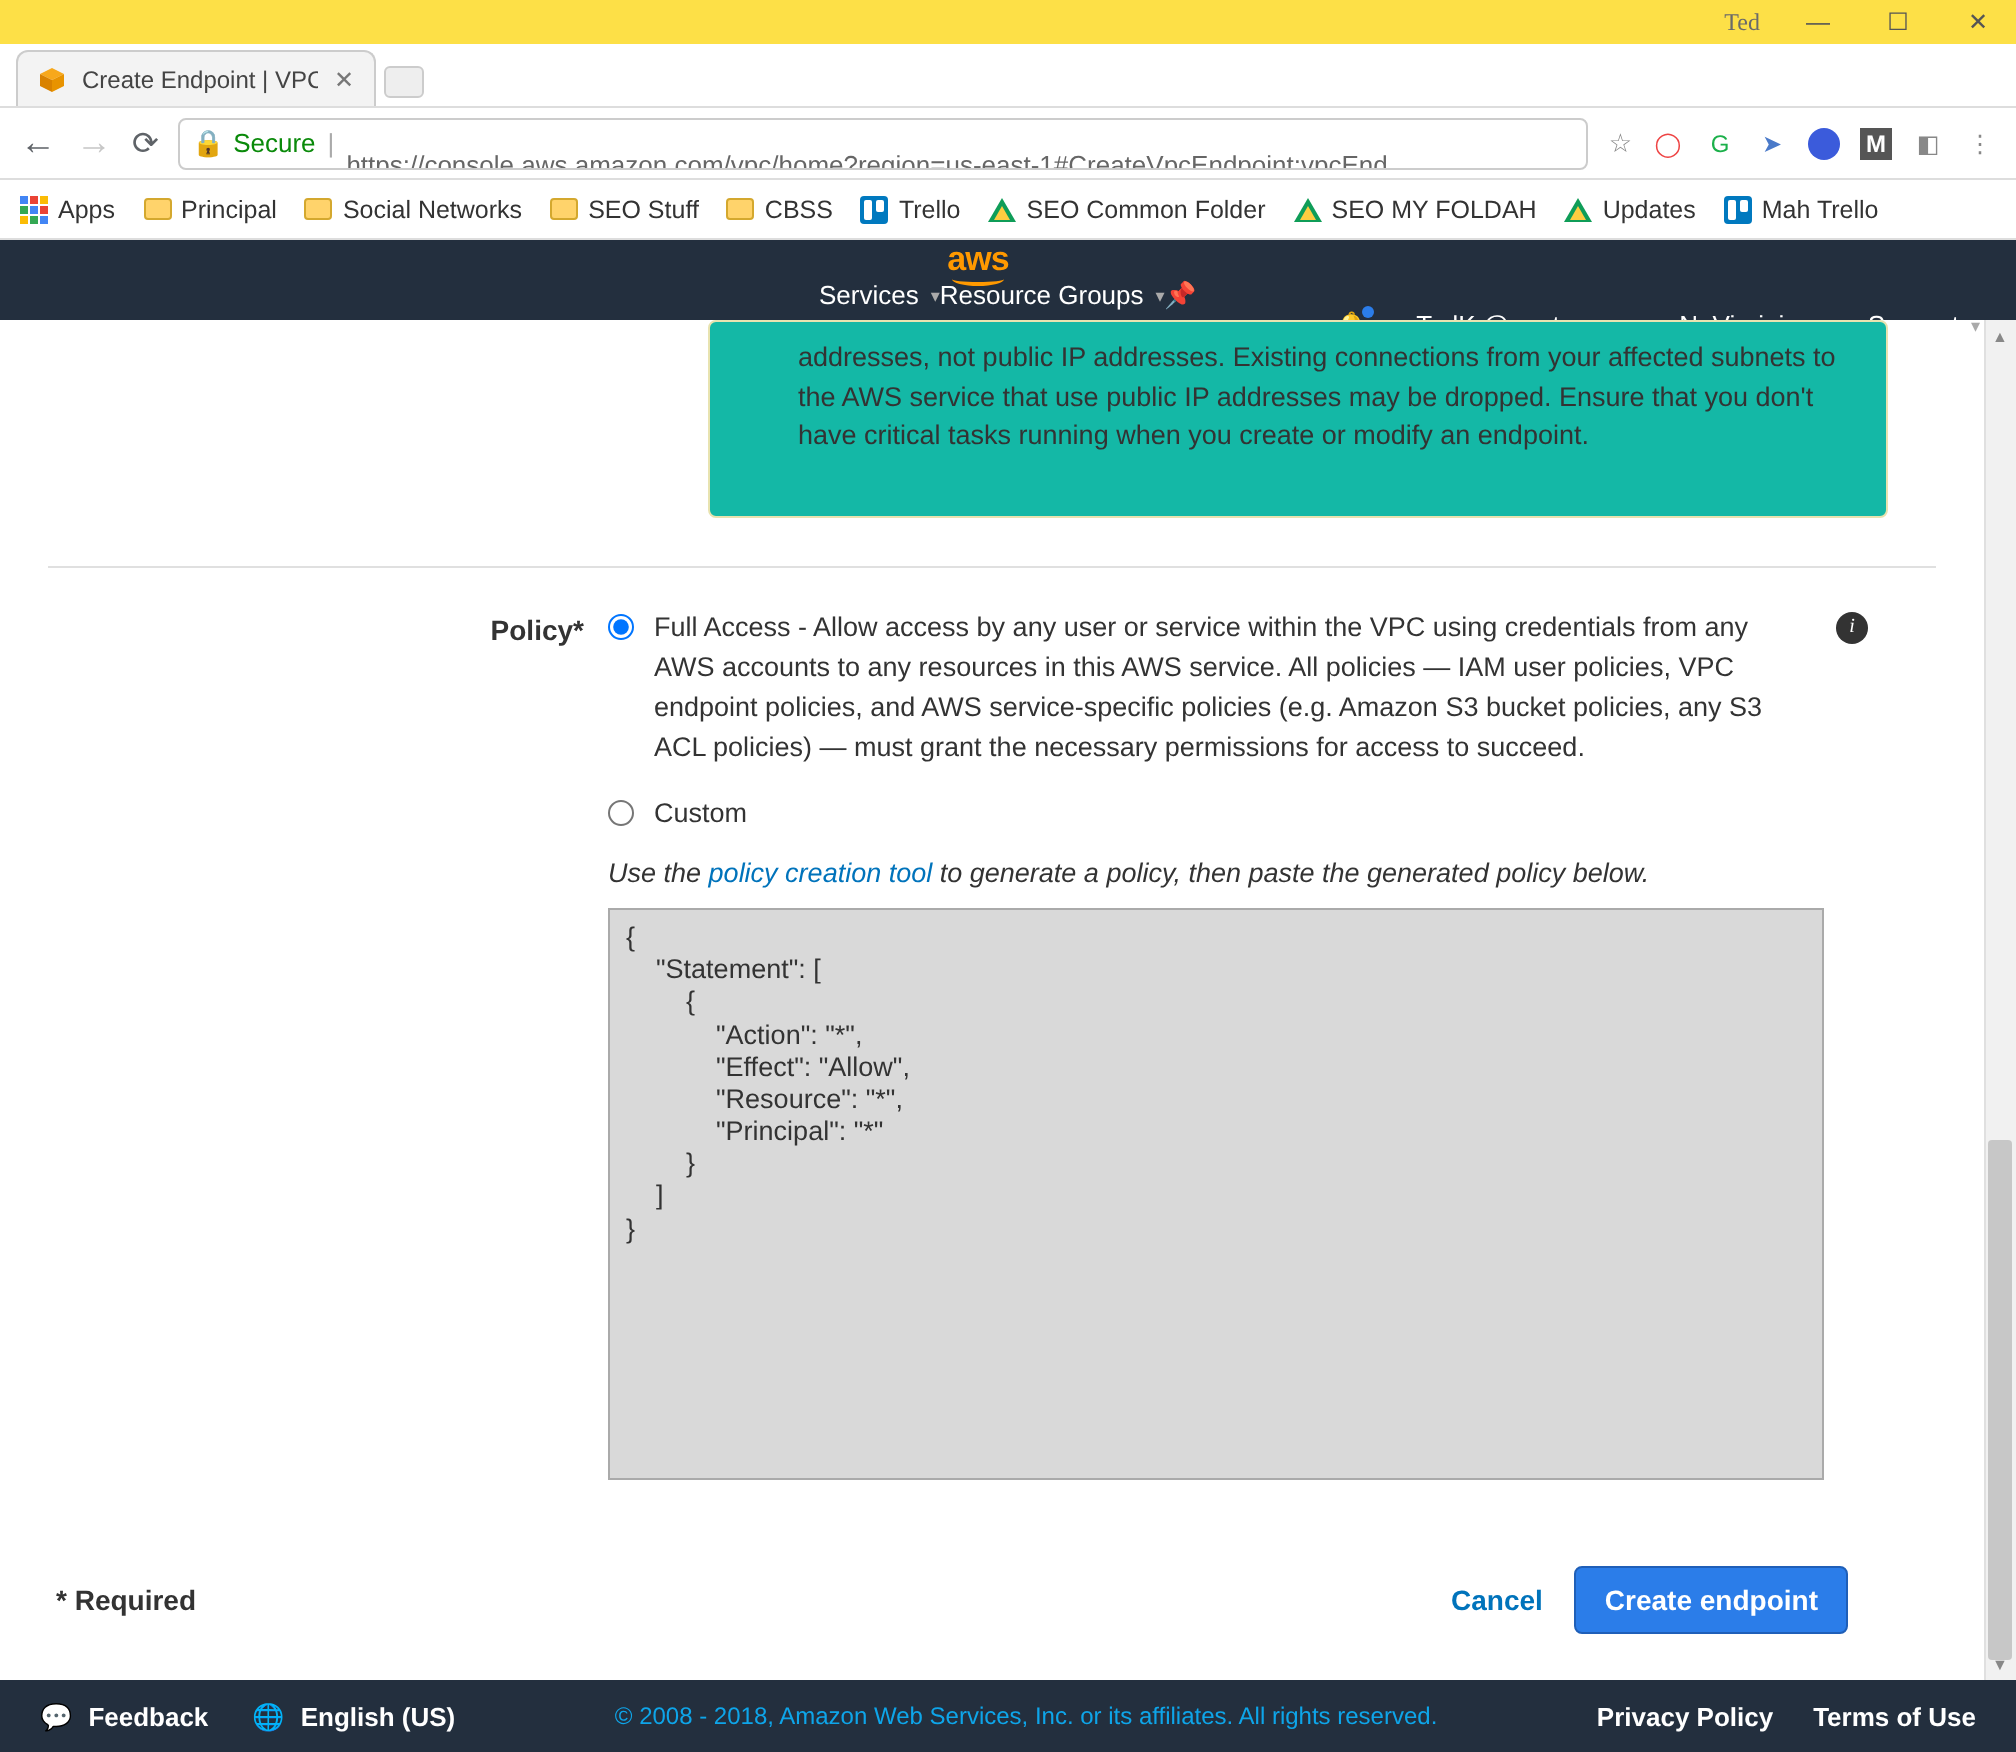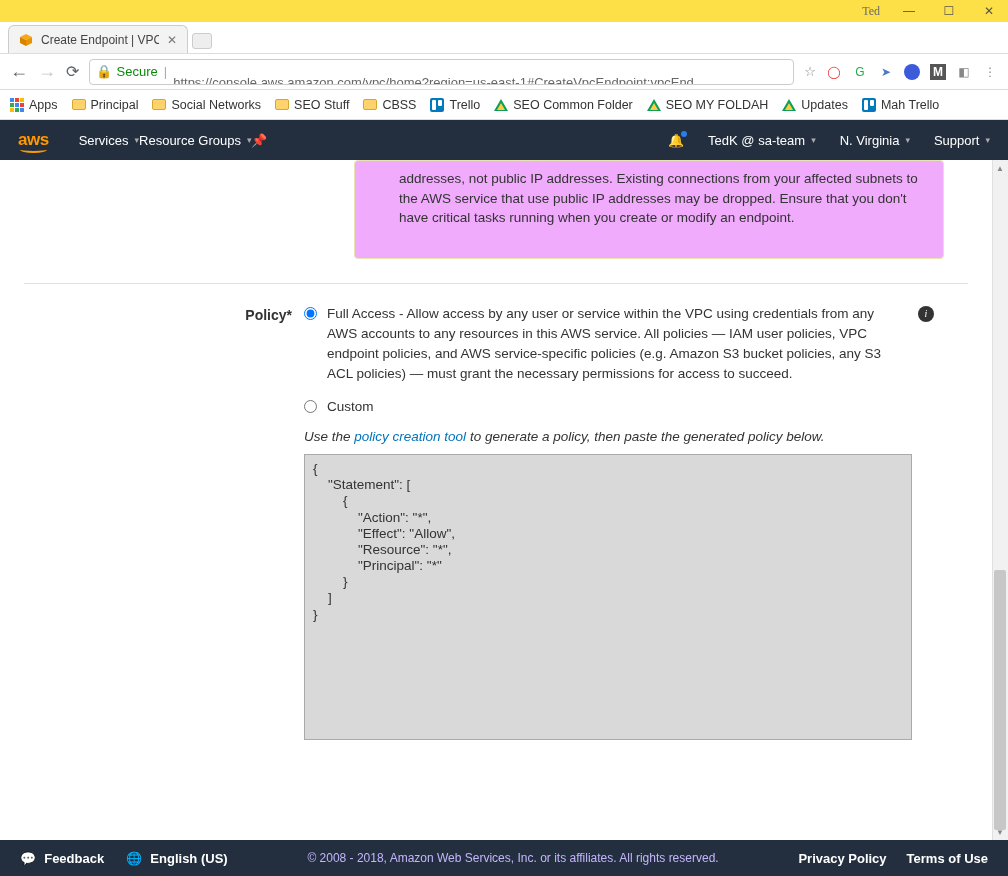--- a/index.html
+++ b/index.html
@@ -35,41 +35,41 @@
   .bm-item { display: flex; align-items: center; gap: 5px; cursor: pointer; }
   .bm-folder { width: 14px; height: 11px; background: #ffd36b; border: 1px solid #d4a82e; border-radius: 2px; }
   .apps-ico { display: flex; flex-wrap: wrap; width: 14px; height: 14px; gap: 1px; }
   .apps-ico span { width: 4px; height: 4px; background: #4285f4; }
   .apps-ico span:nth-child(2){background:#ea4335;} .apps-ico span:nth-child(3){background:#fbbc05;}
   .apps-ico span:nth-child(4){background:#34a853;} .apps-ico span:nth-child(5){background:#4285f4;}
   .apps-ico span:nth-child(6){background:#ea4335;} .apps-ico span:nth-child(7){background:#fbbc05;}
   .apps-ico span:nth-child(8){background:#34a853;} .apps-ico span:nth-child(9){background:#4285f4;}
 
   
-  .aws-header { height: 40px; background: #232f3e; display: flex; align-items: center; padding: 0 18px; color: #fff; font-size: 13px; }
+  .aws-header { height: 40px; background: #232f3e; display: flex; align-items: center; padding: 0 18px; color: #fff; font-size: 13px; flex-direction: column; }
   .aws-logo { color: #ff9900; font-weight: bold; font-size: 17px; margin-right: 30px; letter-spacing: -0.5px; position: relative; }
   .aws-logo::after { content: ''; position: absolute; left: 2px; right: 2px; bottom: -3px; height: 5px; border-bottom: 2px solid #ff9900; border-radius: 0 0 50% 50%; }
   .aws-nav { display: flex; align-items: center; }
   .aws-menu { display: flex; align-items: center; gap: 6px; cursor: pointer; }
   .aws-caret { font-size: 9px; color: #aaa; }
   .pin-icon { color: #aaa; }
   .aws-right { margin-left: auto; display: flex; align-items: center; gap: 24px; }
   .bell-wrap { position: relative; }
   .bell-dot { width: 6px; height: 6px; background: #2b7de9; border-radius: 50%; position: absolute; top: -2px; right: -3px; }
 
   
   .content-viewport { position: absolute; top: 160px; left: 0; right: 0; bottom: 36px; overflow: hidden; }
   .scrollbar-track { position: absolute; top: 0; right: 0; width: 16px; bottom: 0; background: #f1f1f1; border-left: 1px solid #e0e0e0; }
   .scrollbar-thumb { position: absolute; right: 1px; width: 14px; top: 0; height: 16px; display: flex; align-items: center; justify-content: center; color: #888; font-size: 8px; cursor: pointer; }
   .scrollbar-thumb.bot { bottom: 0; top: auto; }
   .scrollbar-drag { position: absolute; right: 2px; width: 12px; top: 410px; height: 260px; background: #c7c7c7; border-radius: 2px; cursor: pointer; }
 
   .inner { padding: 0 24px 0 24px; width: calc(100% - 16px); }
 
-  .info-box { margin-left: 330px; width: 590px; background: #f0abfc; border: 1px solid #e8e3b0; border-radius: 4px; padding: 8px 16px 30px 44px; color: #333; font-size: 13.5px; line-height: 1.45; }
+  .info-box { margin-left: 330px; width: 590px; background: #14b8a6; border: 1px solid #e8e3b0; border-radius: 4px; padding: 8px 16px 30px 44px; color: #333; font-size: 13.5px; line-height: 1.45; }
 
   .hr { border: 0; border-top: 1px solid #e0e0e0; margin: 24px 0 20px 0; }
 
   .form-row { display: flex; align-items: flex-start; }
   .form-label { width: 280px; text-align: right; padding-right: 12px; font-weight: bold; color: #333; font-size: 14px; line-height: 1.4; padding-top: 2px; }
   .form-body { flex: 1; position: relative; }
   .info-circle { position: absolute; right: 34px; top: 2px; width: 16px; height: 16px; background: #333; color: #fff; border-radius: 50%; display: flex; align-items: center; justify-content: center; font-size: 10px; font-style: italic; font-family: serif; cursor: pointer; }
 
   .radio-row { display: flex; align-items: flex-start; gap: 10px; margin-bottom: 12px; }
   .radio-text { font-size: 13.5px; color: #333; line-height: 1.5; max-width: 570px; }
@@ -83,21 +83,21 @@
   .bottom-row { display: flex; align-items: center; margin-top: 40px; padding: 0 4px; }
   .required-note { font-weight: bold; font-size: 14px; color: #333; }
   .action-btns { margin-left: auto; display: flex; gap: 16px; align-items: center; margin-right: 40px; }
   .cancel-link { color: #0073bb; font-weight: bold; font-size: 14px; cursor: pointer; }
   .create-btn { background: #2b7de9; color: #fff; border: 1px solid #1f5fb8; border-radius: 4px; padding: 8px 14px; font-size: 14px; font-weight: bold; cursor: pointer; }
 
   
   .aws-footer { position: absolute; left: 0; right: 0; bottom: 0; height: 36px; background: #232f3e; color: #ccc; display: flex; align-items: center; padding: 0 20px; font-size: 13px; }
   .footer-left { display: flex; align-items: center; gap: 22px; }
   .footer-left .fitem { display: flex; align-items: center; gap: 8px; font-weight: bold; color: #fff; cursor: pointer; }
-  .footer-mid { margin-left: auto; margin-right: auto; color: #c4b5fd; font-size: 12px; }
+  .footer-mid { margin-left: auto; margin-right: auto; color: #0ea5e9; font-size: 12px; }
   .footer-right { display: flex; gap: 20px; font-weight: bold; color: #fff; }
   .footer-right span { cursor: pointer; }
 
   .trello-ico { width: 14px; height: 14px; background: #0079bf; border-radius: 2px; position: relative; }
   .trello-ico::before, .trello-ico::after { content: ''; position: absolute; background: #fff; border-radius: 1px; top: 2px; width: 4px; }
   .trello-ico::before { left: 2px; height: 10px; }
   .trello-ico::after { right: 2px; height: 6px; }
   .gdrive-ico { width: 0; height: 0; border-left: 7px solid transparent; border-right: 7px solid transparent; border-bottom: 12px solid #0f9d58; position: relative; }
   .gdrive-ico::after { content: ''; position: absolute; left: -4px; top: 4px; width: 0; height: 0; border-left: 4px solid transparent; border-right: 4px solid transparent; border-bottom: 7px solid #ffcd40; }
 </style>
@@ -271,20 +271,27 @@
             "Action": "*",
             "Effect": "Allow",
             "Resource": "*",
             "Principal": "*"
         }
     ]
 }</textarea>
       </div>
     </div>
 
+    <div class="bottom-row">
+      <span class="required-note">* Required</span>
+      <div class="action-btns">
+        <span class="cancel-link">Cancel</span>
+        <button class="create-btn">Create endpoint</button>
+      </div>
+    </div>
 
   </div>
 
   <div class="scrollbar-track">
     <div class="scrollbar-thumb">▲</div>
     <div class="scrollbar-drag"></div>
     <div class="scrollbar-thumb bot">▼</div>
   </div>
 </div>
 

